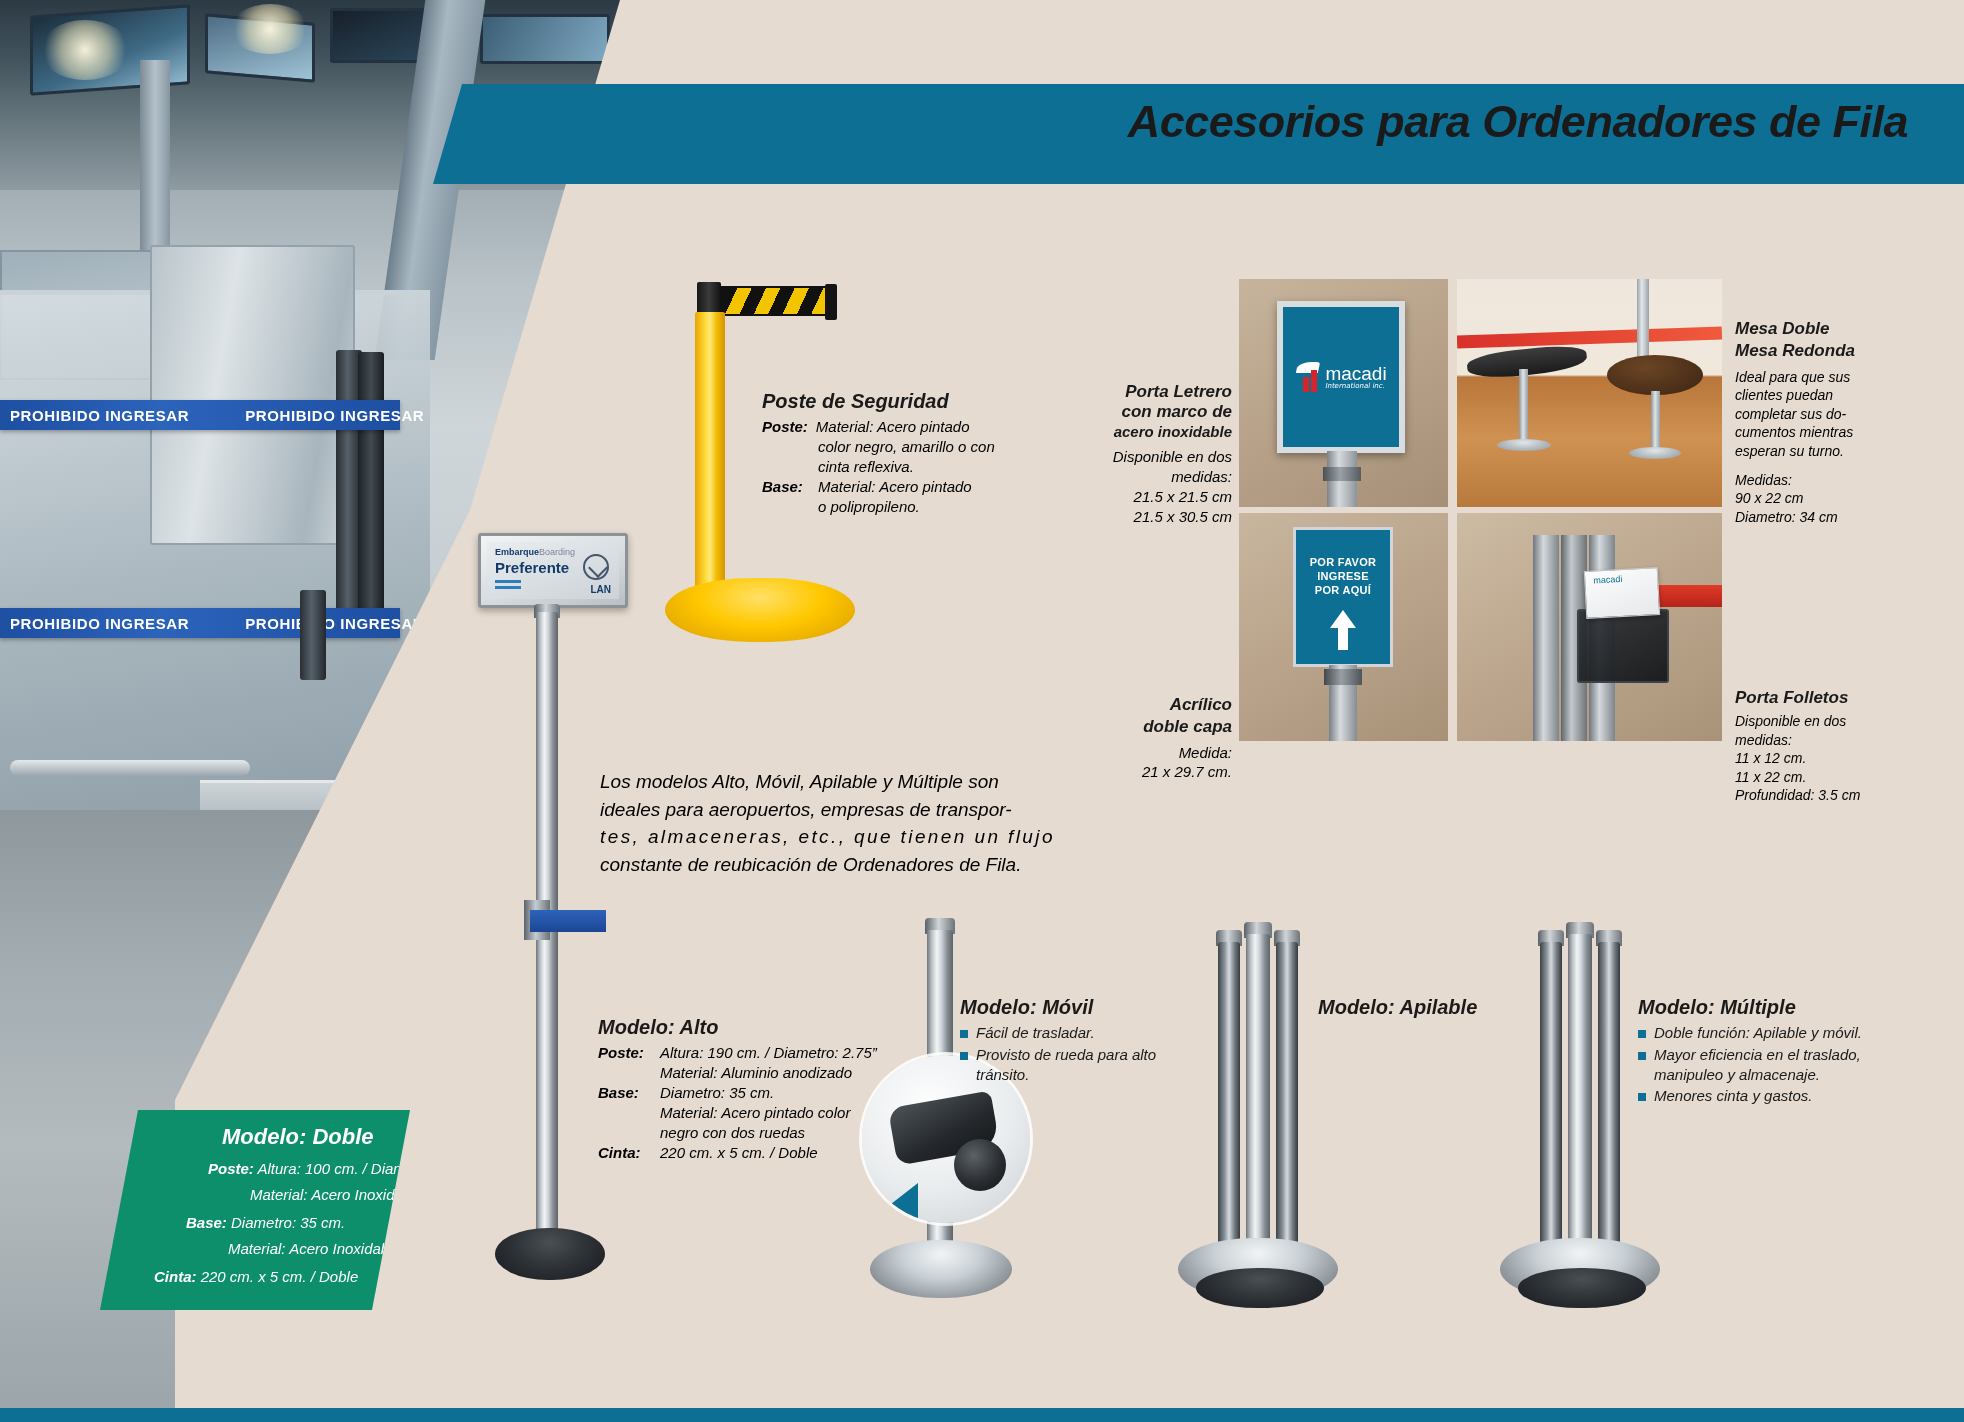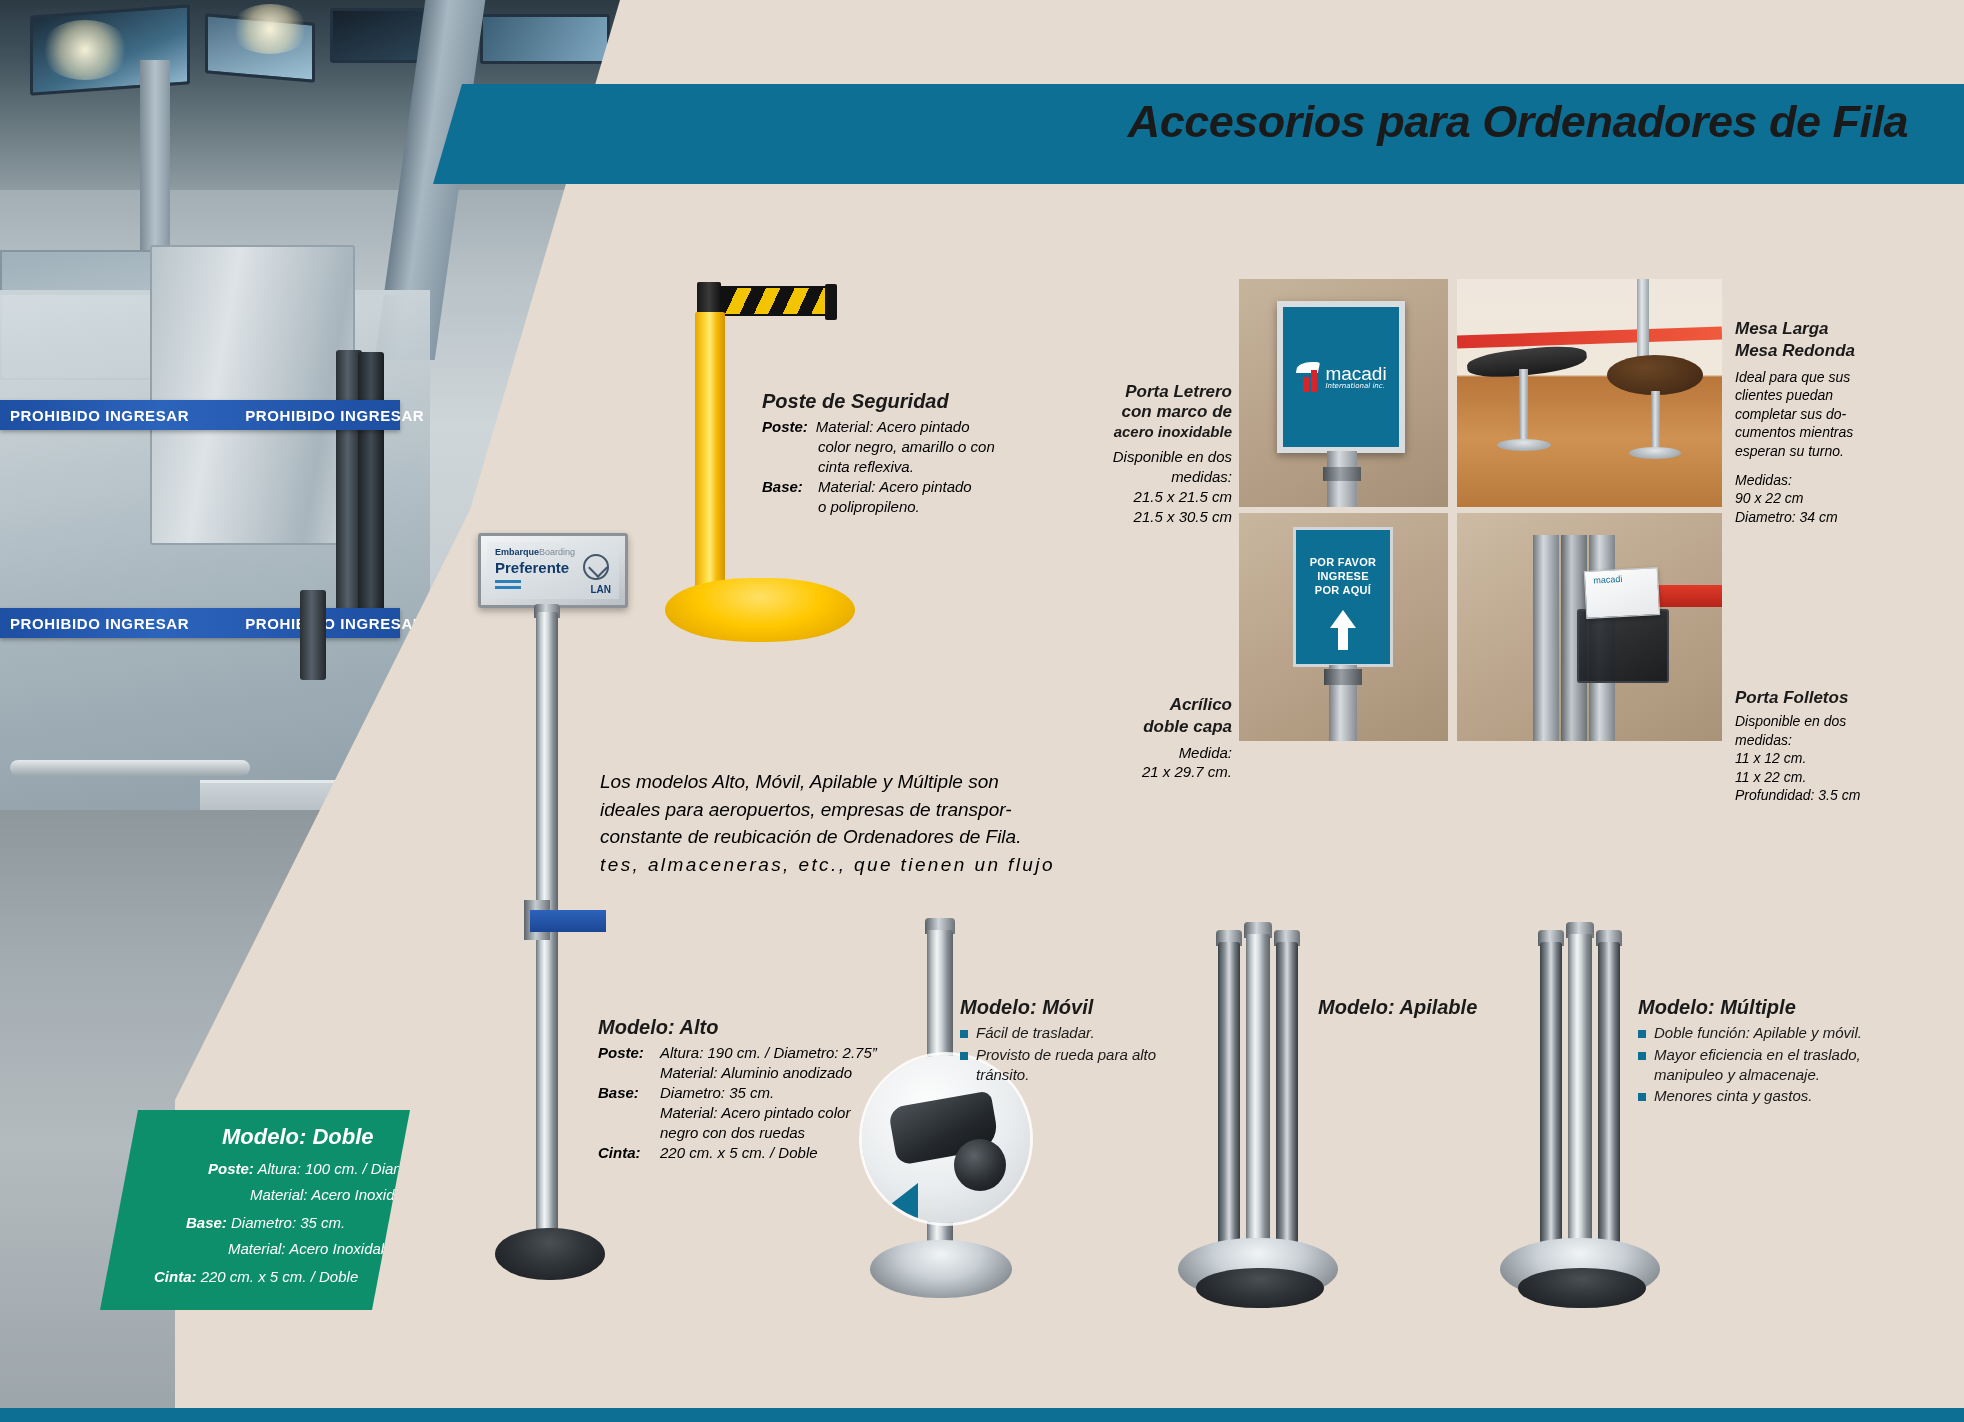--- a/index.html
+++ b/index.html
@@ -485,21 +485,21 @@
   <div class="mesa-toprail"></div>
   <div class="mesa-long"></div>
   <div class="mesa-round"></div>
   <div class="mesa-leg l1"></div>
   <div class="mesa-leg l2"></div>
   <div class="mesa-foot f1"></div>
   <div class="mesa-foot f2"></div>
 </div>
 
 <div class="block" style="left:1735px; top:318px; width:200px;">
-  <div class="t h-title" style="font-size:17px;line-height:1.25">Mesa Larga</div>
+  <div class="t h-title" style="font-size:17px;line-height:1.25">Mesa Doble</div>
   <div class="t h-title" style="font-size:17px;line-height:1.25;margin-top:-3px">Mesa Redonda</div>
   <div class="cont" style="font-size:14px;margin-top:6px">Ideal para que sus</div>
   <div class="cont" style="font-size:14px">clientes puedan</div>
   <div class="cont" style="font-size:14px">completar sus do-</div>
   <div class="cont" style="font-size:14px">cumentos mientras</div>
   <div class="cont" style="font-size:14px">esperan su turno.</div>
   <div class="cont" style="font-size:14px;margin-top:10px">Medidas:</div>
   <div class="cont" style="font-size:14px">90 x 22 cm</div>
   <div class="cont" style="font-size:14px">Diametro: 34 cm</div>
 </div>
@@ -538,22 +538,22 @@
   <div class="cont" style="font-size:14px">Disponible en dos</div>
   <div class="cont" style="font-size:14px">medidas:</div>
   <div class="cont" style="font-size:14px">11 x 12 cm.</div>
   <div class="cont" style="font-size:14px">11 x 22 cm.</div>
   <div class="cont" style="font-size:14px">Profundidad: 3.5 cm</div>
 </div>
 
 <div class="block" style="left:600px; top:768px; width:490px;">
   <div class="cont" style="font-size:19px;line-height:1.45">Los modelos Alto, Móvil, Apilable y Múltiple son</div>
   <div class="cont" style="font-size:19px;line-height:1.45">ideales para aeropuertos, empresas de transpor-</div>
+  <div class="cont" style="font-size:19px;line-height:1.45;letter-spacing:2.4px">tes, almaceneras, etc., que tienen un flujo</div>
   <div class="cont" style="font-size:19px;line-height:1.45">constante de reubicación de Ordenadores de Fila.</div>
-  <div class="cont" style="font-size:19px;line-height:1.45;letter-spacing:2.4px">tes, almaceneras, etc., que tienen un flujo</div>
 </div>
 
 <div class="alto-sign">
   <div class="alto-sign-inner">
     <div class="as-l1">
       <span>Embarque</span><em>Boarding</em>
     </div>
     <div class="as-l2">Preferente</div>
     <div class="as-bars">
         <i></i>

